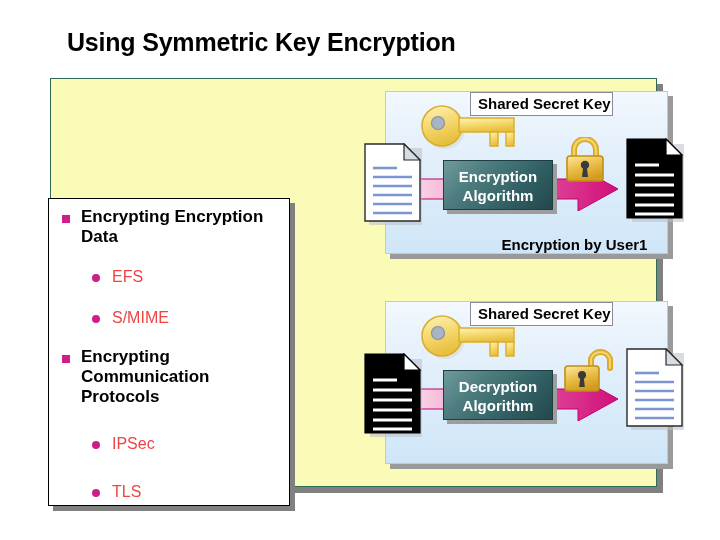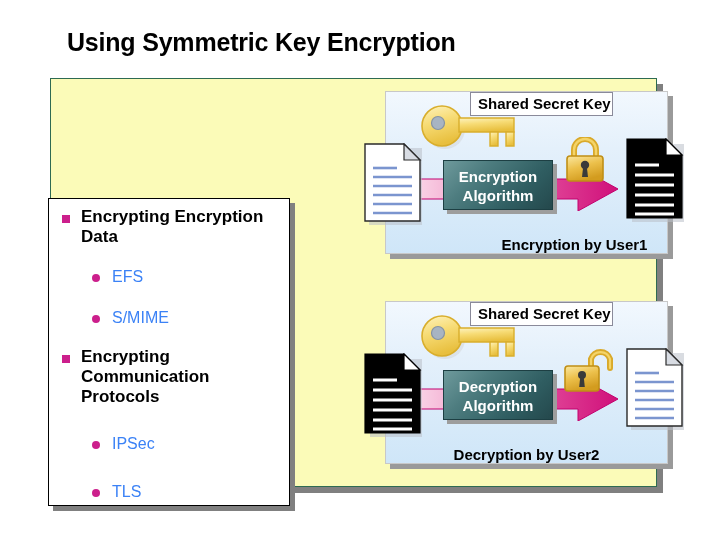--- a/index.html
+++ b/index.html
@@ -173,21 +173,21 @@
   }
   .bullet-l2 .dot {
     width: 8px; height: 8px;
     border-radius: 50%;
     background: #cc1f8c;
     margin-top: 7px;
     flex: none;
   }
   .bullet-l2 .txt {
     font-size: 16px;
-    color: #3b82f6;
+    color: #ef4444;
     line-height: 19px;
   }
   #b1 { left: 62px; top: 207px; width: 228px; }
   #b1a{ left: 92px; top: 267px; }
   #b1b{ left: 92px; top: 308px; }
   #b2 { left: 62px; top: 347px; width: 220px; justify-content: space-between; }
   #b2a{ left: 92px; top: 434px; }
   #b2b{ left: 92px; top: 482px; }
 </style>
 </head>
@@ -363,21 +363,20 @@
     </defs>
     <path d="M30,22 L30,14 A10,10 0 0,1 49,14 L49,23" fill="none" stroke="#d9a92a" stroke-width="6" stroke-linecap="round"></path>
     <path d="M30,22 L30,14 A10,10 0 0,1 49,14 L49,23" fill="none" stroke="#f4d469" stroke-width="2.2" stroke-linecap="round"></path>
     <rect x="4" y="21" width="34" height="25" rx="3" fill="url(#lgrad2)" stroke="#c08f16" stroke-width="1.6"></rect>
     <circle cx="21" cy="30" r="4" fill="#3a3a3a"></circle>
     <path d="M19.3,31.4 L22.7,31.4 L23.8,42 L18.2,42 Z" fill="#3a3a3a"></path>
   </svg>
 
   <div id="key-label-dec" class="key-label">Shared Secret Key</div>
 
-  <div id="caption-dec" class="panel-caption">Decryption by User2</div>
 
   <div id="text-box-shadow"></div>
   <div id="text-box"></div>
 
   <div id="b1" class="bullet-l1">
     <span class="sq"></span>
     <span class="txt">Encrypting Encryption Data</span>
   </div>
   <div id="b1a" class="bullet-l2">
     <span class="dot"></span>

